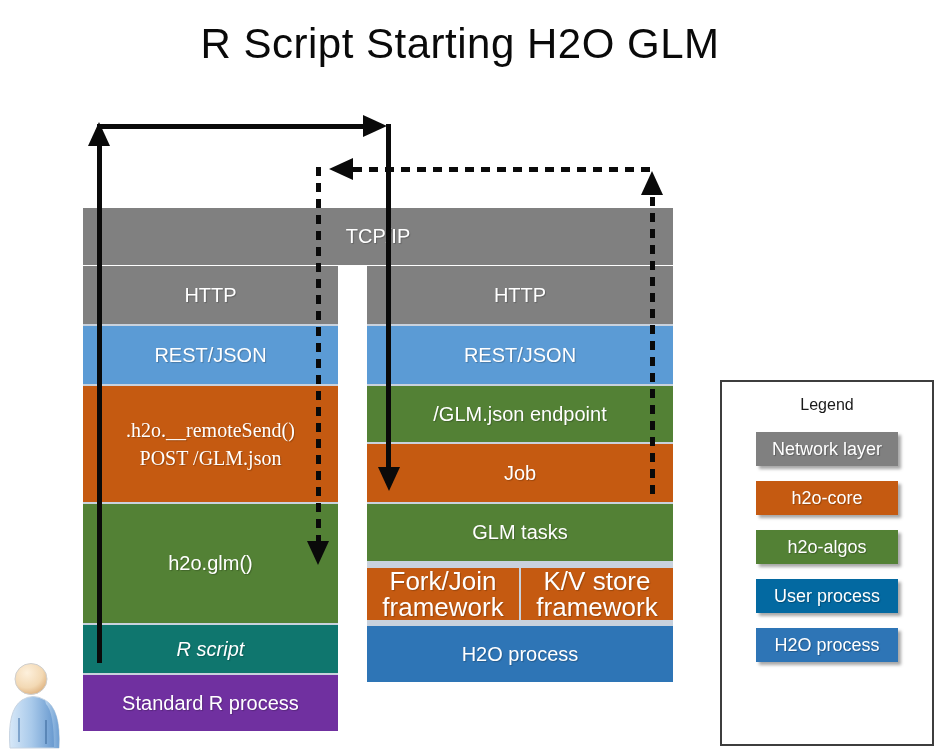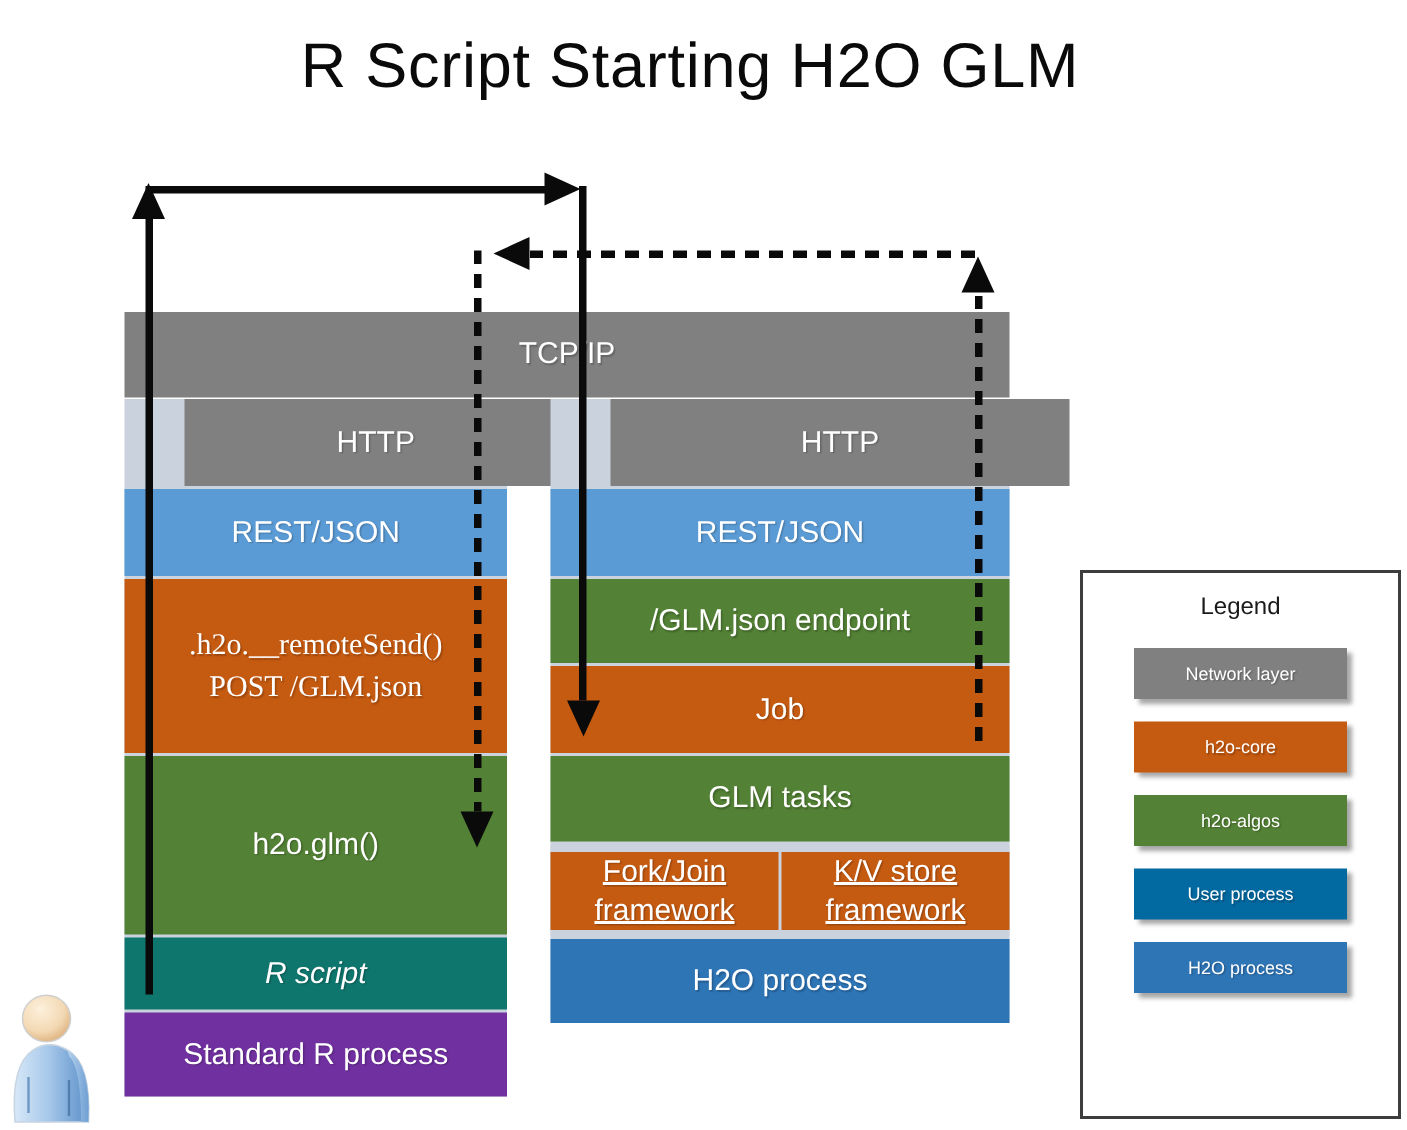--- a/index.html
+++ b/index.html
@@ -17,28 +17,27 @@
     display:flex; align-items:center; justify-content:center; text-align:center;
     color:#ffffff; font-size:20px; text-shadow:1px 1px 1px rgba(0,0,0,0.22);
   }
   .tcpip {
     position:absolute; left:83px; top:208px; width:590px; height:57px;
   }
   .col { position:absolute; display:flex; flex-direction:column; background:#c9d2dd; }
   .col-left  { left:83px;  top:266px; width:255px; }
   .col-right { left:367px; top:266px; width:306px; }
   .block { width:100%; margin-top:2px; }
-  .block:first-child { margin-top:0;margin-left:40px; }
+  .block:first-child { margin-top:0; }
   .two-line { flex-direction:column; line-height:28px; }
   .split { display:flex; flex-direction:row; gap:2px; background:#c9d2dd; }
   .split .cell {
     flex:1; display:flex; align-items:center; justify-content:center; text-align:center;
-    color:#fff; font-size:20px; line-height:26px; text-shadow:1px 1px 1px rgba(0,0,0,0.22);
+    color:#fff; font-size:26px; line-height:26px; text-shadow:1px 1px 1px rgba(0,0,0,0.22);
     padding:0 6px;
-    text-decoration:underline;
   }
   
   .solidv { position:absolute; width:5px; background:#0a0a0a; }
   .solidh { position:absolute; height:5px; background:#0a0a0a; }
   .dashv  { position:absolute; width:5px;
             background:repeating-linear-gradient(to bottom,#0a0a0a 0 9px,transparent 9px 16px); }
   .dashh  { position:absolute; height:5px;
             background:repeating-linear-gradient(to right,#0a0a0a 0 9px,transparent 9px 16px); }
   .tri { position:absolute; width:0; height:0; }
   .tri-up    { border-left:11px solid transparent; border-right:11px solid transparent; border-bottom:24px solid #0a0a0a; }
@@ -48,21 +47,21 @@
   
   .legend {
     position:absolute; left:720px; top:380px; width:214px; height:366px;
     background:#ffffff; border:2px solid #3d3d3d;
     display:flex; flex-direction:column; align-items:center;
   }
   .legend-title { margin-top:14px; font-size:16px; color:#1a1a1a; }
   .legend-items { margin-top:18px; display:flex; flex-direction:column; gap:15px; }
   .chip {
     width:142px; height:34px; display:flex; align-items:center; justify-content:center;
-    color:#ffffff; font-size:12px; text-shadow:1px 1px 1px rgba(0,0,0,0.25);
+    color:#ffffff; font-size:18px; text-shadow:1px 1px 1px rgba(0,0,0,0.25);
     box-shadow:3px 3px 3px rgba(0,0,0,0.35);
   }
   
   .person { position:absolute; left:2px; top:660px; width:64px; height:90px; }
 </style>
 </head>
 <body>
 
 <div id="stage">
 

